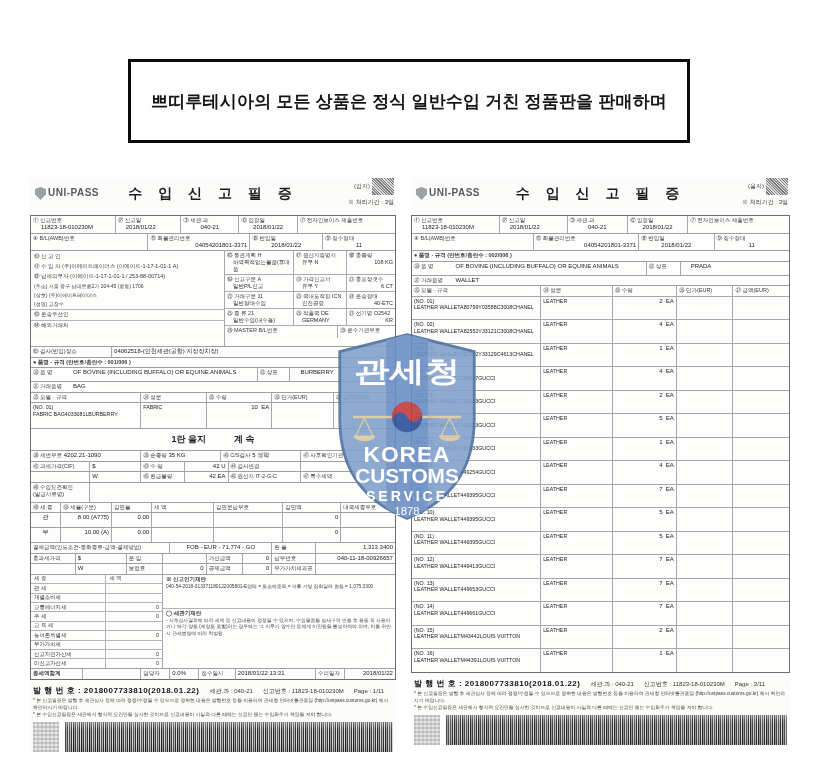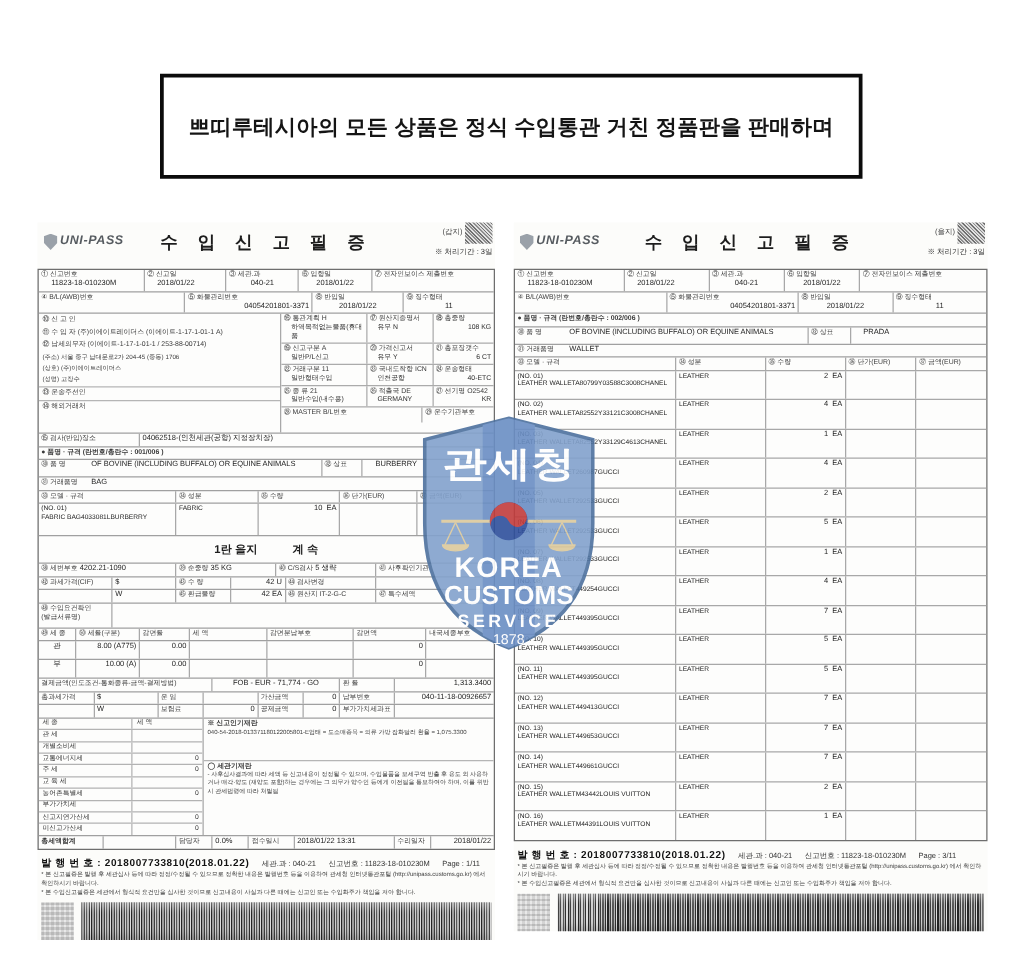--- a/index.html
+++ b/index.html
@@ -10,21 +10,21 @@
           display:flex;flex-direction:column;justify-content:center;align-items:center;gap:5px;background:#fff;}
   .banner div{font-size:17px;font-weight:bold;color:#141414;letter-spacing:0.2px;}
   
   .doc{position:absolute;background:#fcfcfa;font-size:6px;line-height:1.25;color:#343434;}
   #docL{left:30px;top:178px;width:366px;}
   #docR{left:411px;top:178px;width:379px;}
   .dochead{position:relative;height:37px;}
   .brand{position:absolute;left:5px;top:9px;display:flex;align-items:center;gap:2px;}
   .bshield{width:11px;height:13px;background:#9aa1a9;
            clip-path:polygon(50% 0,100% 15%,100% 55%,50% 100%,0 55%,0 15%);}
-  .btxt{font-style:italic;font-weight:bold;font-size:10px;color:#565b60;letter-spacing:0.5px;}
+  .btxt{font-weight:bold;font-size:10px;color:#565b60;letter-spacing:0.5px;}
   .doctitle{position:absolute;left:0;right:0;top:7px;text-align:center;font-size:14px;font-weight:bold;
             letter-spacing:6px;color:#1d1d1d;}
   .corner{position:absolute;right:2px;top:0;display:flex;align-items:center;gap:2px;}
   .ctx{font-size:6px;color:#444;}
   .cnb{display:inline-block;width:22px;height:17px;
        background:repeating-linear-gradient(45deg,#8e8e8e 0 1px,#d8d8d8 1px 2px,#707070 2px 3px,#e3e3e3 3px 4px);}
   .proc{position:absolute;right:2px;top:21px;font-size:6px;color:#333;}
   
   .tb{border:1.5px solid #6e6e6e;background:#fdfdfc;}
   .rw{display:flex;border-top:1px solid #a0a0a0;box-sizing:border-box;}
@@ -68,21 +68,21 @@
       repeating-linear-gradient(90deg,#262626 0 1px,#9e9e9e 1px 2px,#3f3f3f 2px 3px,#cfcfcf 3px 4px,#575757 4px 5px,#b3b3b3 5px 6px,#303030 6px 7px,#dedede 7px 8px);
       box-shadow:inset 0 4px 6px rgba(255,255,255,.35), inset 0 -4px 6px rgba(0,0,0,.15);}
   
   #seal{position:absolute;left:336px;top:330px;width:142px;height:193px;z-index:40;opacity:.90;}
   svg text{font-family:"Liberation Sans",sans-serif;}
 </style>
 </head>
 <body>
 
 <div class="banner">
-  <div>쁘띠루테시아의 모든 상품은 정식 수입통관 거친 정품판을 판매하며</div>
+  <div>쁘띠루테시아의 모든 상품은 정식 일반수입 거친 정품판을 판매하며</div>
 </div>
 
 <div class="doc" id="docL">
   <div class="dochead">
     <div class="brand">
       <span class="bshield"></span>
       <span class="btxt">UNI-PASS</span>
     </div>
     <div class="doctitle">수 입 신 고 필 증</div>
     <div class="corner">

